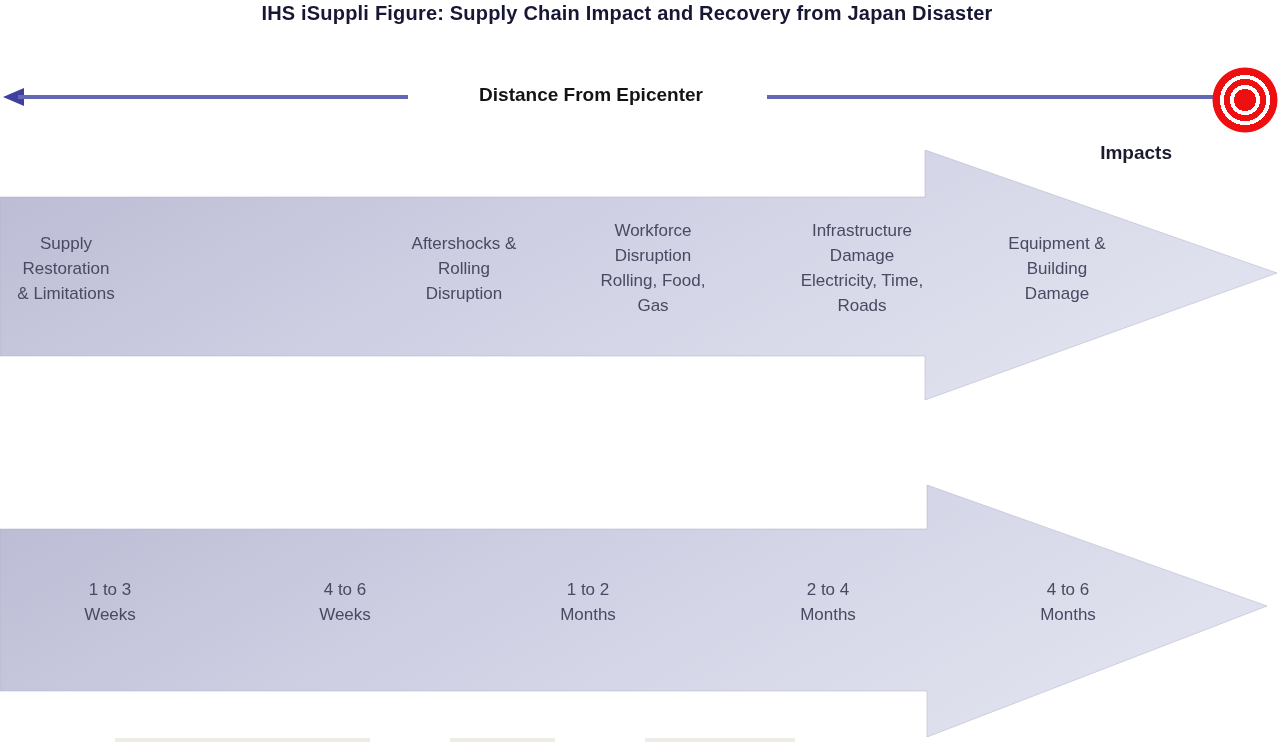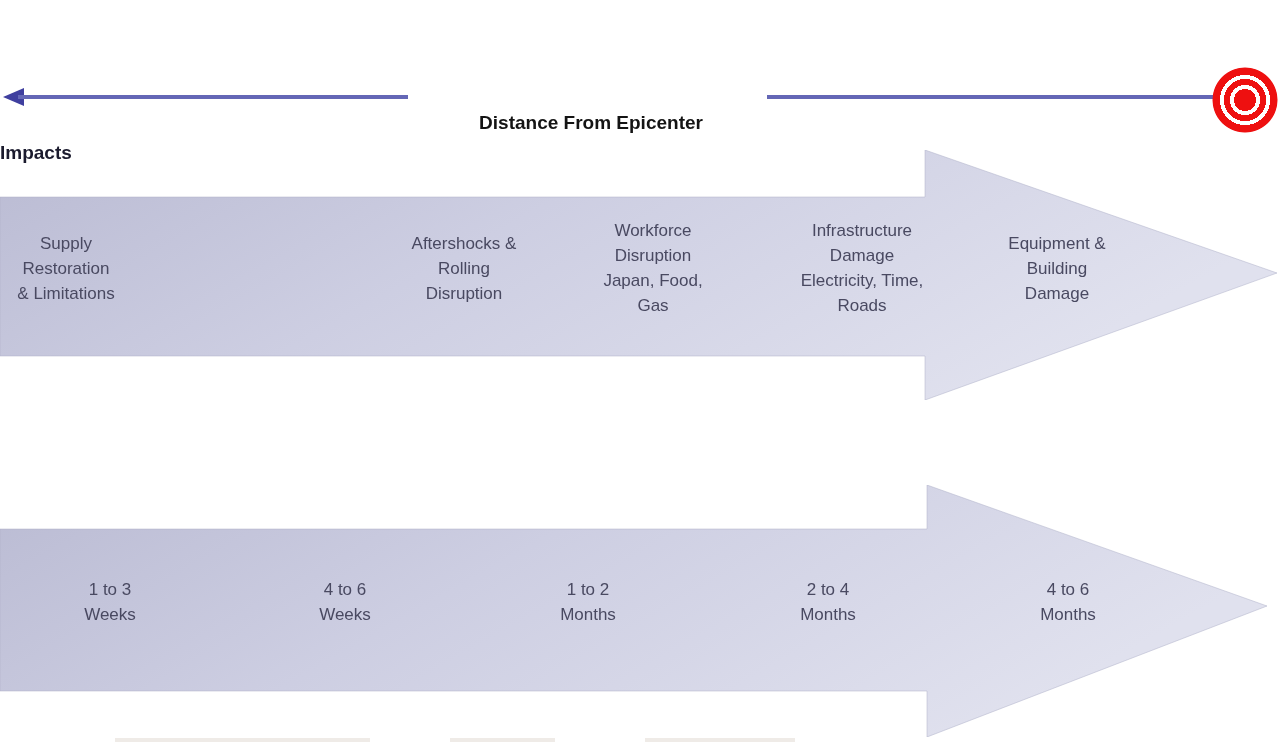--- a/index.html
+++ b/index.html
@@ -7,39 +7,39 @@
     position:relative;width:1280px;height:742px;overflow:hidden;
     background:#ffffff;
     font-family:"Liberation Sans", sans-serif;
   }
   .title{
     position:absolute;top:2px;left:0;width:1254px;text-align:center;
     font-size:20px;font-weight:bold;color:#171735;letter-spacing:.2px;
   }
   .axis-label{
     position:absolute;top:84px;left:0;width:1182px;text-align:center;
-    font-size:19px;font-weight:bold;color:#141414;margin-top:28px;
+    font-size:19px;font-weight:bold;color:#141414;
   }
   .axis-line{position:absolute;height:4px;background:#6467b6;top:95px;}
   .axis-line.left{left:18px;width:390px;}
   .axis-line.right{left:767px;width:447px;}
   .axis-arrowhead{
     position:absolute;left:3px;top:88px;width:0;height:0;
     border-top:9px solid transparent;border-bottom:9px solid transparent;
     border-right:21px solid #3f3f9f;
   }
   .epicenter{
     position:absolute;left:1212px;top:67px;width:66px;height:66px;border-radius:50%;
     background:radial-gradient(circle,
       #ee1010 0 11px, #ffffff 11px 15px,
       #ee1010 15px 21px, #ffffff 21px 25px,
       #ee1010 25px 32px, rgba(238,16,16,0) 33px);
   }
   .section-heading{
-    position:absolute;left:0;text-align:left;
+    position:absolute;left:16px;text-align:right;
     font-size:19px;font-weight:bold;color:#1b1b2e;
   }
   .heading-impacts{top:142px;width:1156px;}
   .heading-restoration{top:479px;width:1194px;}
   .arrow-svg{position:absolute;left:0;}
   .arrow-svg.top{top:150px;}
   .arrow-svg.bottom{top:485px;}
   .arrow-label{
     position:absolute;width:190px;display:flex;flex-direction:column;
     align-items:center;justify-content:center;text-align:center;
@@ -47,20 +47,21 @@
   }
   .arrow-label.top-row{top:200px;height:136px;}
   .arrow-label.bottom-row{top:560px;height:84px;}
   .smudge{position:absolute;height:4px;top:738px;background:rgba(196,184,170,0.28);}
 </style>
 </head>
 <body>
 
 <div class="stage">
 
+  <div class="title">IHS iSuppli Figure: Supply Chain Impact and Recovery from Japan Disaster</div>
 
   <div class="axis-arrowhead"></div>
   <div class="axis-line left"></div>
   <div class="axis-label">Distance From Epicenter</div>
   <div class="axis-line right"></div>
   <div class="epicenter"></div>
 
   <div class="section-heading heading-impacts">Impacts</div>
 
   <svg class="arrow-svg top" width="1280" height="250" viewBox="0 0 1280 250">
@@ -80,21 +81,21 @@
     <div>&amp; Limitations</div>
   </div>
   <div class="arrow-label top-row" style="left:369px">
     <div>Aftershocks &amp;</div>
     <div>Rolling</div>
     <div>Disruption</div>
   </div>
   <div class="arrow-label top-row" style="left:558px">
     <div>Workforce</div>
     <div>Disruption</div>
-    <div>Japan, Food,</div>
+    <div>Rolling, Food,</div>
     <div>Gas</div>
   </div>
   <div class="arrow-label top-row" style="left:767px">
     <div>Infrastructure</div>
     <div>Damage</div>
     <div>Electricity, Time,</div>
     <div>Roads</div>
   </div>
   <div class="arrow-label top-row" style="left:962px">
     <div>Equipment &amp;</div>

